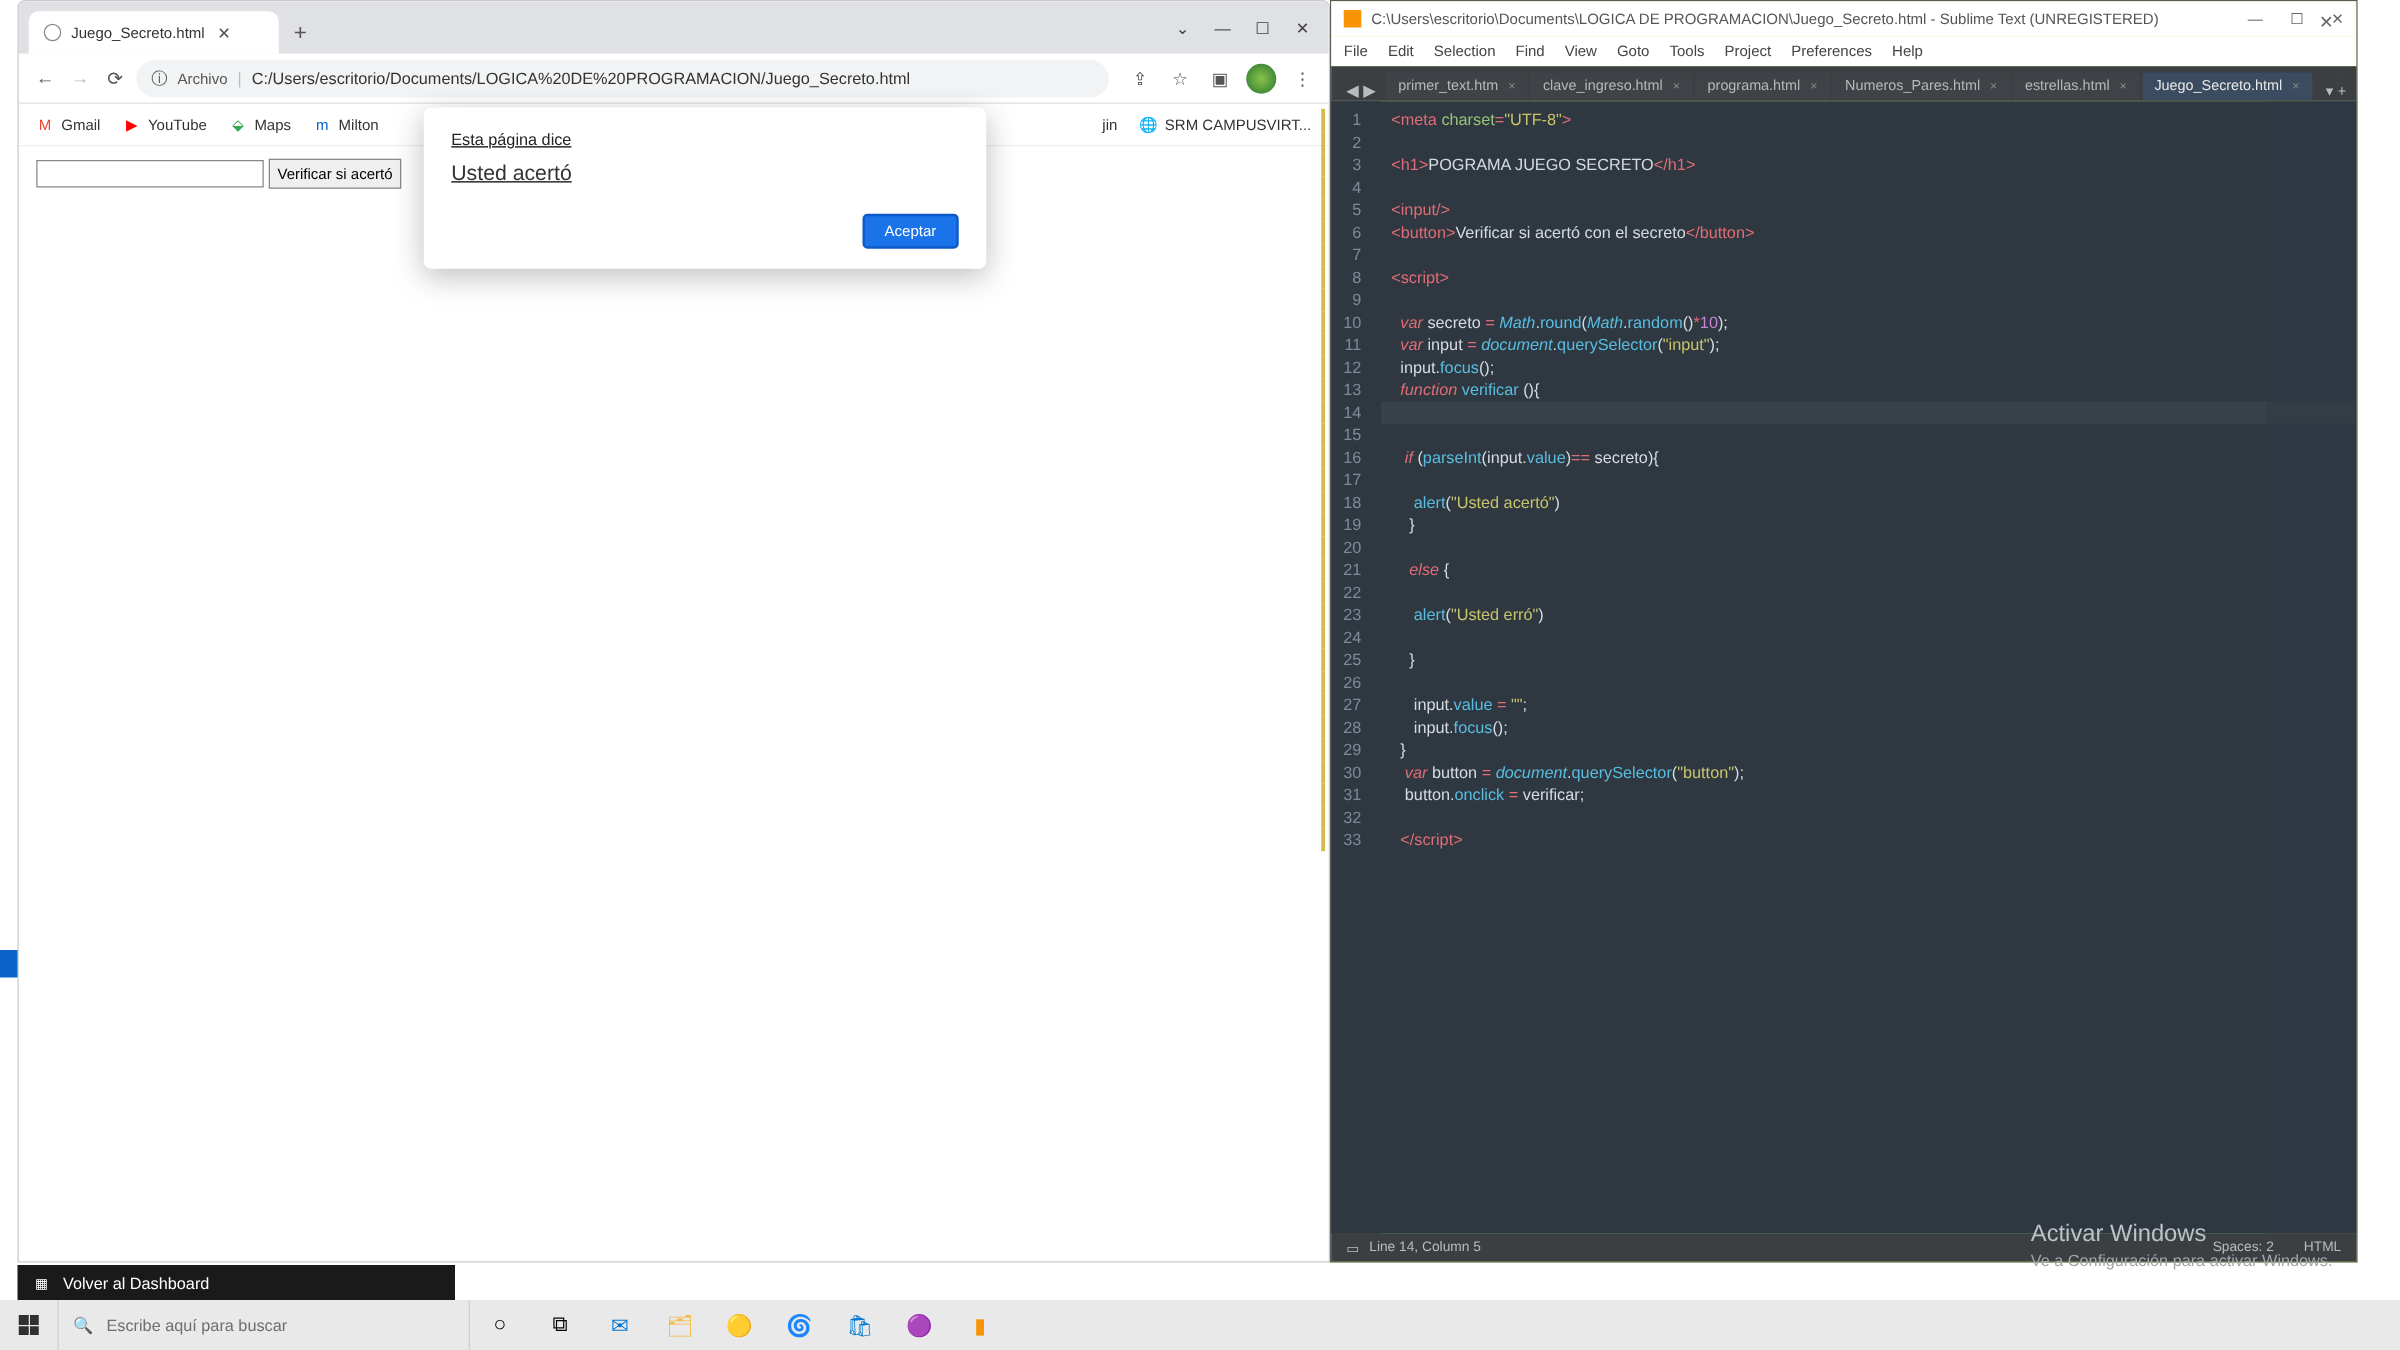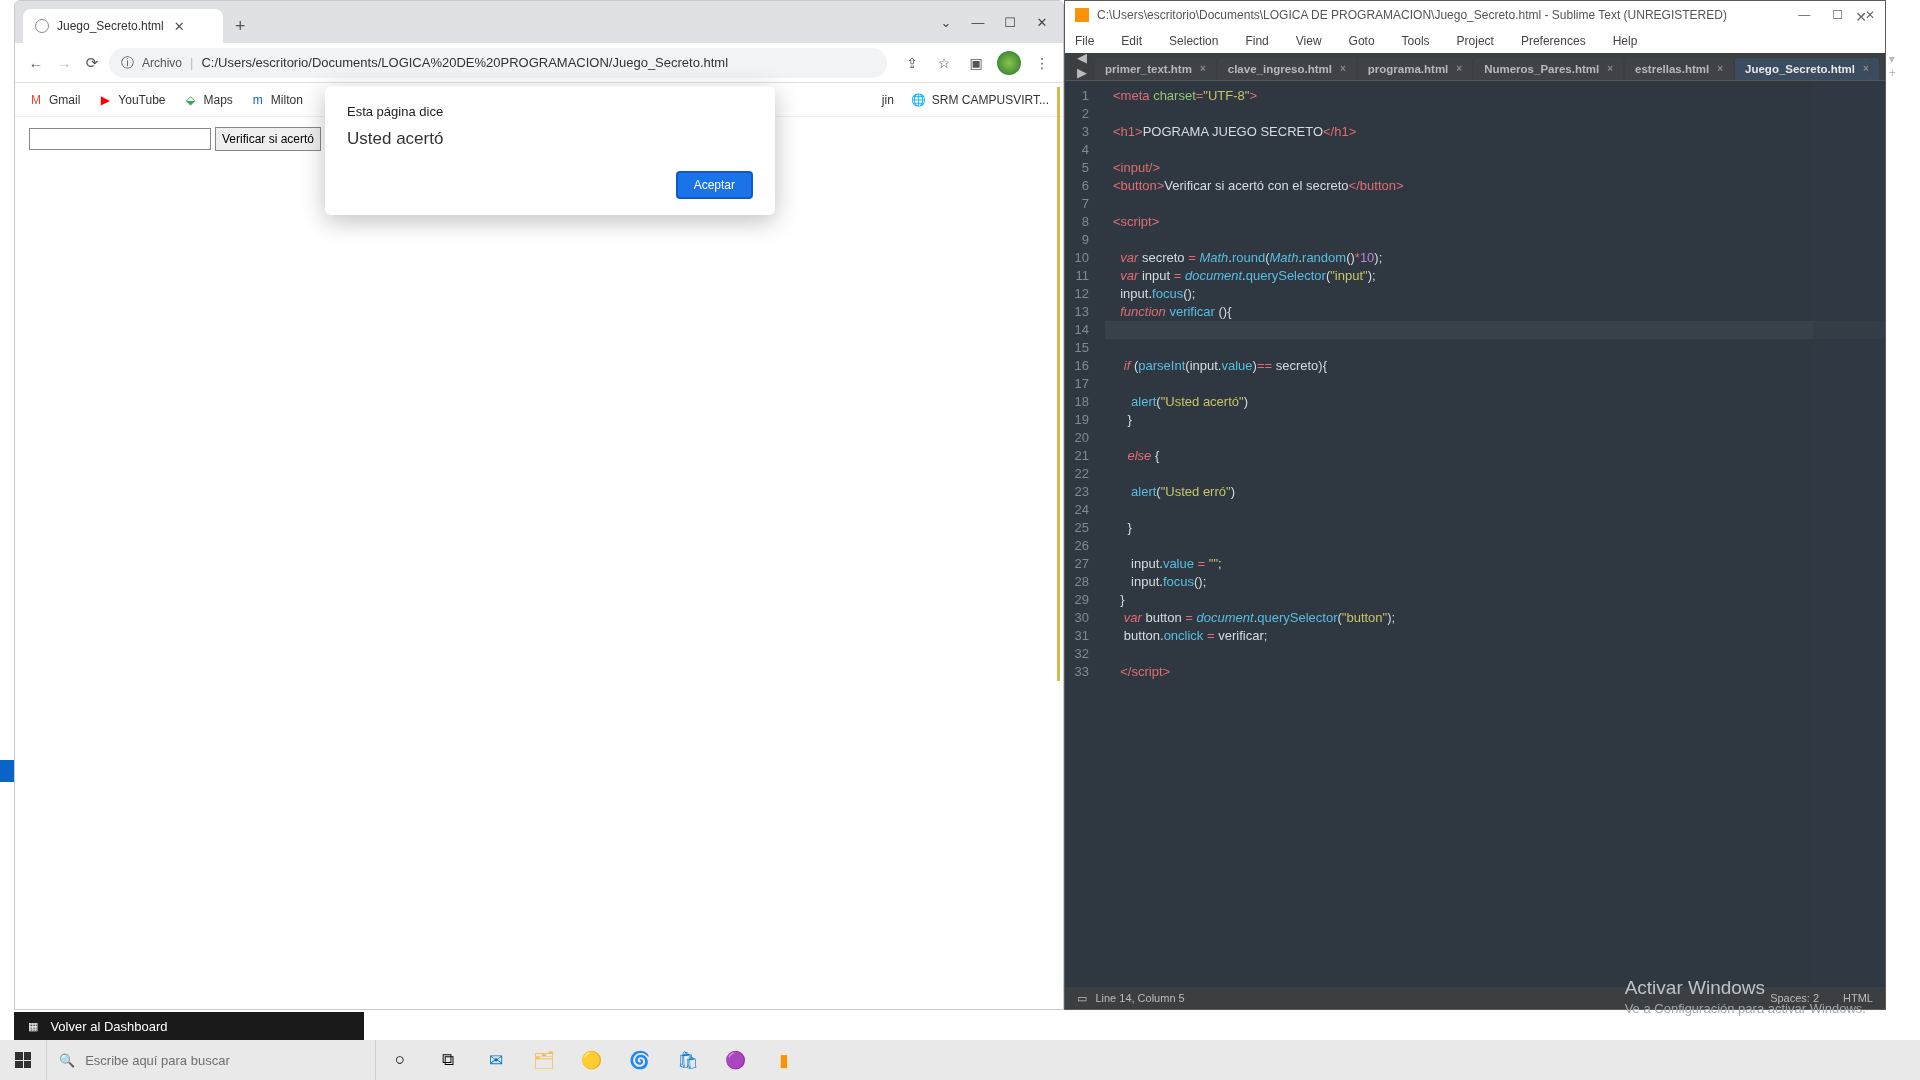--- a/index.html
+++ b/index.html
@@ -25,34 +25,34 @@
 .bookmarks { display:flex; align-items:center; gap:18px; height:34px; padding:0 14px; font-size:12px; color:#333; border-bottom:1px solid #eee;}
 .bookmarks .bm { display:flex; align-items:center; gap:6px;}
 .ico { width:14px; height:14px; display:inline-flex; align-items:center; justify-content:center; font-size:12px;}
 .ico-yt { color:#f00;}
 .ico-maps { color:#34a853;}
 .page { padding:10px 14px; font-family:"Times New Roman", serif;}
 .page h1 { font-weight:bold; font-size:29px; margin-bottom:18px;}
 .page input { width:182px; height:22px; border:1px solid #888; font-size:13px;}
 .page button { height:24px; font-size:12px; border:1px solid #888; background:#efefef; padding:0 6px;}
 
-.alert { position:absolute; left:310px; top:85px; width:450px; background:#fff; border-radius:6px; box-shadow:0 6px 24px rgba(0,0,0,.25); padding:18px 22px 16px; font-family:"Segoe UI",Arial,sans-serif;}
+.alert { position:absolute; left:324px; top:85px; width:450px; background:#fff; border-radius:6px; box-shadow:0 6px 24px rgba(0,0,0,.25); padding:18px 22px 16px; font-family:"Segoe UI",Arial,sans-serif;text-decoration:underline;}
 .alert .t { font-size:13px; color:#222; margin-bottom:10px;}
 .alert .m { font-size:17px; color:#333; margin-bottom:22px;}
 .alert .btn { float:right; background:#1a73e8; color:#fff; border:2px solid #0d5bca; border-radius:4px; font-size:12px; padding:5px 16px;}
 
 
 .sublime { position:absolute; left:1064px; top:0; width:822px; height:1010px; background:#bef264; color:#ccc; font-size:12px; border:1px solid #5a5a5a;}
 .subl-title { height:28px; display:flex; align-items:center; gap:8px; padding:0 10px; background:#fff; color:#555; font-size:12px;}
 .subl-title .ico-sbl { width:14px; height:14px; background:#f89406; display:inline-block;}
 .subl-title .wctrl { margin-left:auto; display:flex; gap:22px; color:#666; font-size:12px;}
-.subl-menu { height:24px; display:flex; gap:27px; align-items:center; padding:0 10px; background:#fff; color:#444;}
+.subl-menu { height:24px; display:flex; gap:16px; align-items:center; padding:0 10px; background:#fff; color:#444;}
 .subl-tabs { height:28px; background:#3b3f42; display:flex; align-items:flex-end; padding-left:6px; gap:2px; border-bottom:1px solid #555;}
 .tabnav { color:#bbb; display:flex; gap:4px; align-items:center; padding:0 6px; font-size:13px;}
-.stab { background:#3f4347; color:#b8b8b8; font-size:11.5px; padding:5px 10px; border-radius:3px 3px 0 0; display:flex; gap:8px; align-items:flex-start;font-weight:bold;}
+.stab { background:#3f4347; color:#b8b8b8; font-size:11.5px; padding:5px 10px; border-radius:3px 3px 0 0; display:flex; gap:8px; align-items:flex-end;}
 .stab.active { background:#3b4b60; color:#e8e8e8;}
 .stab .x { color:#888; font-size:10px;}
 .stab-ctrl { margin-left:auto; color:#bbb; display:flex; gap:6px; padding:0 8px;}
 .editor-wrap { position:relative; height:calc(100% - 28px - 24px - 28px - 22px); background:#2f3841; display:flex;}
 .gutter { width:40px; background:#2f3841; border-right:0; text-align:right; padding:6px 8px 0 0; color:#7d8a97; font-family:Consolas,monospace; font-size:13px; line-height:18px;}
 .gut-dirty { border-left:3px solid #d7b84a; padding-left:5px; margin-left:-8px; padding-right:8px;}
 .code { flex:1; padding:6px 0 0 8px; font-family:Consolas,monospace; font-size:13px; line-height:18px; white-space:pre; color:#d5dbe1; position:relative;}
 .code .cursor-line { position:absolute; left:0; right:0; height:18px; background:rgba(255,255,255,.05);}
 .c-tag { color:#e06c75;}
 .c-attr { color:#98c379;}

